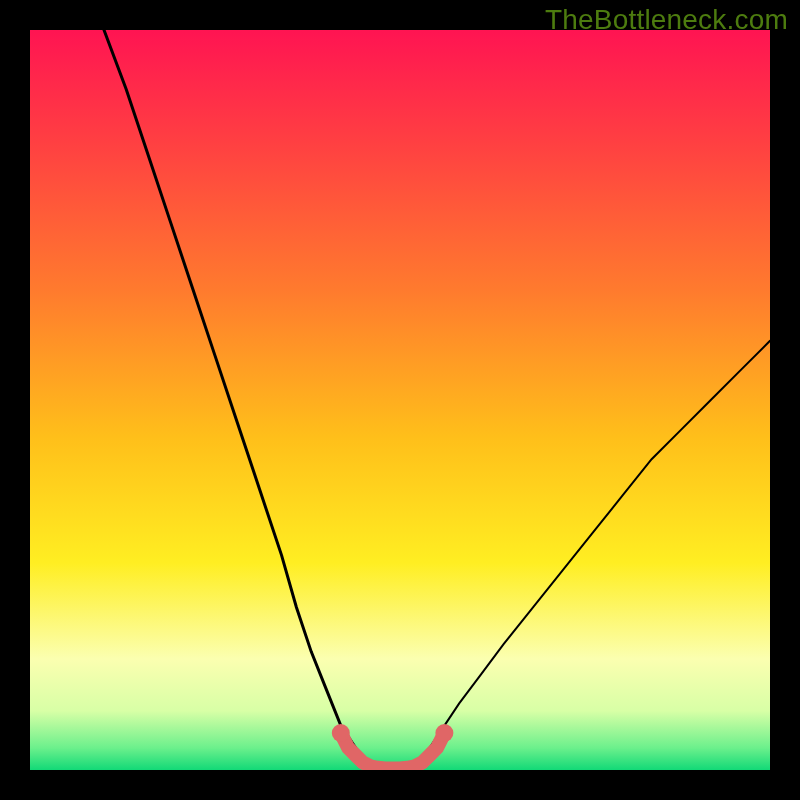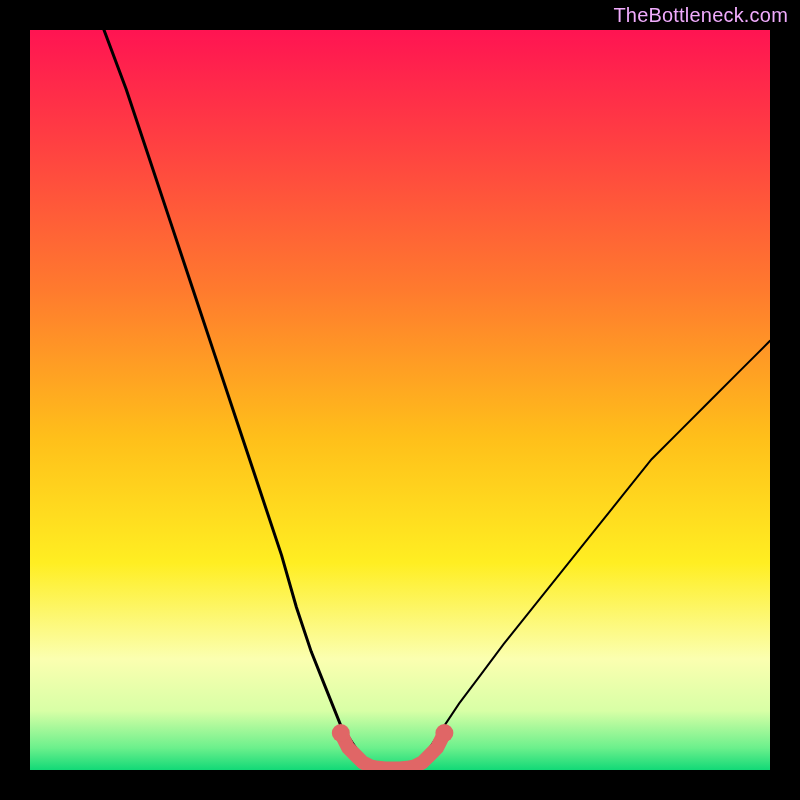--- a/index.html
+++ b/index.html
@@ -23,22 +23,22 @@
     position: absolute;
     top: 30px;
     left: 30px;
     width: 740px;
     height: 740px;
   }
   .watermark {
     position: absolute;
     top: 4px;
     right: 12px;
-    color: #f0abfc;
-    font-size: 20px;
+    color: #4d7c0f;
+    font-size: 28px;
     font-weight: 500;
     letter-spacing: 0.2px;
     user-select: none;
   }
   svg { display: block; }
 </style>
 </head>
 <body>
 
 <div class="frame">

